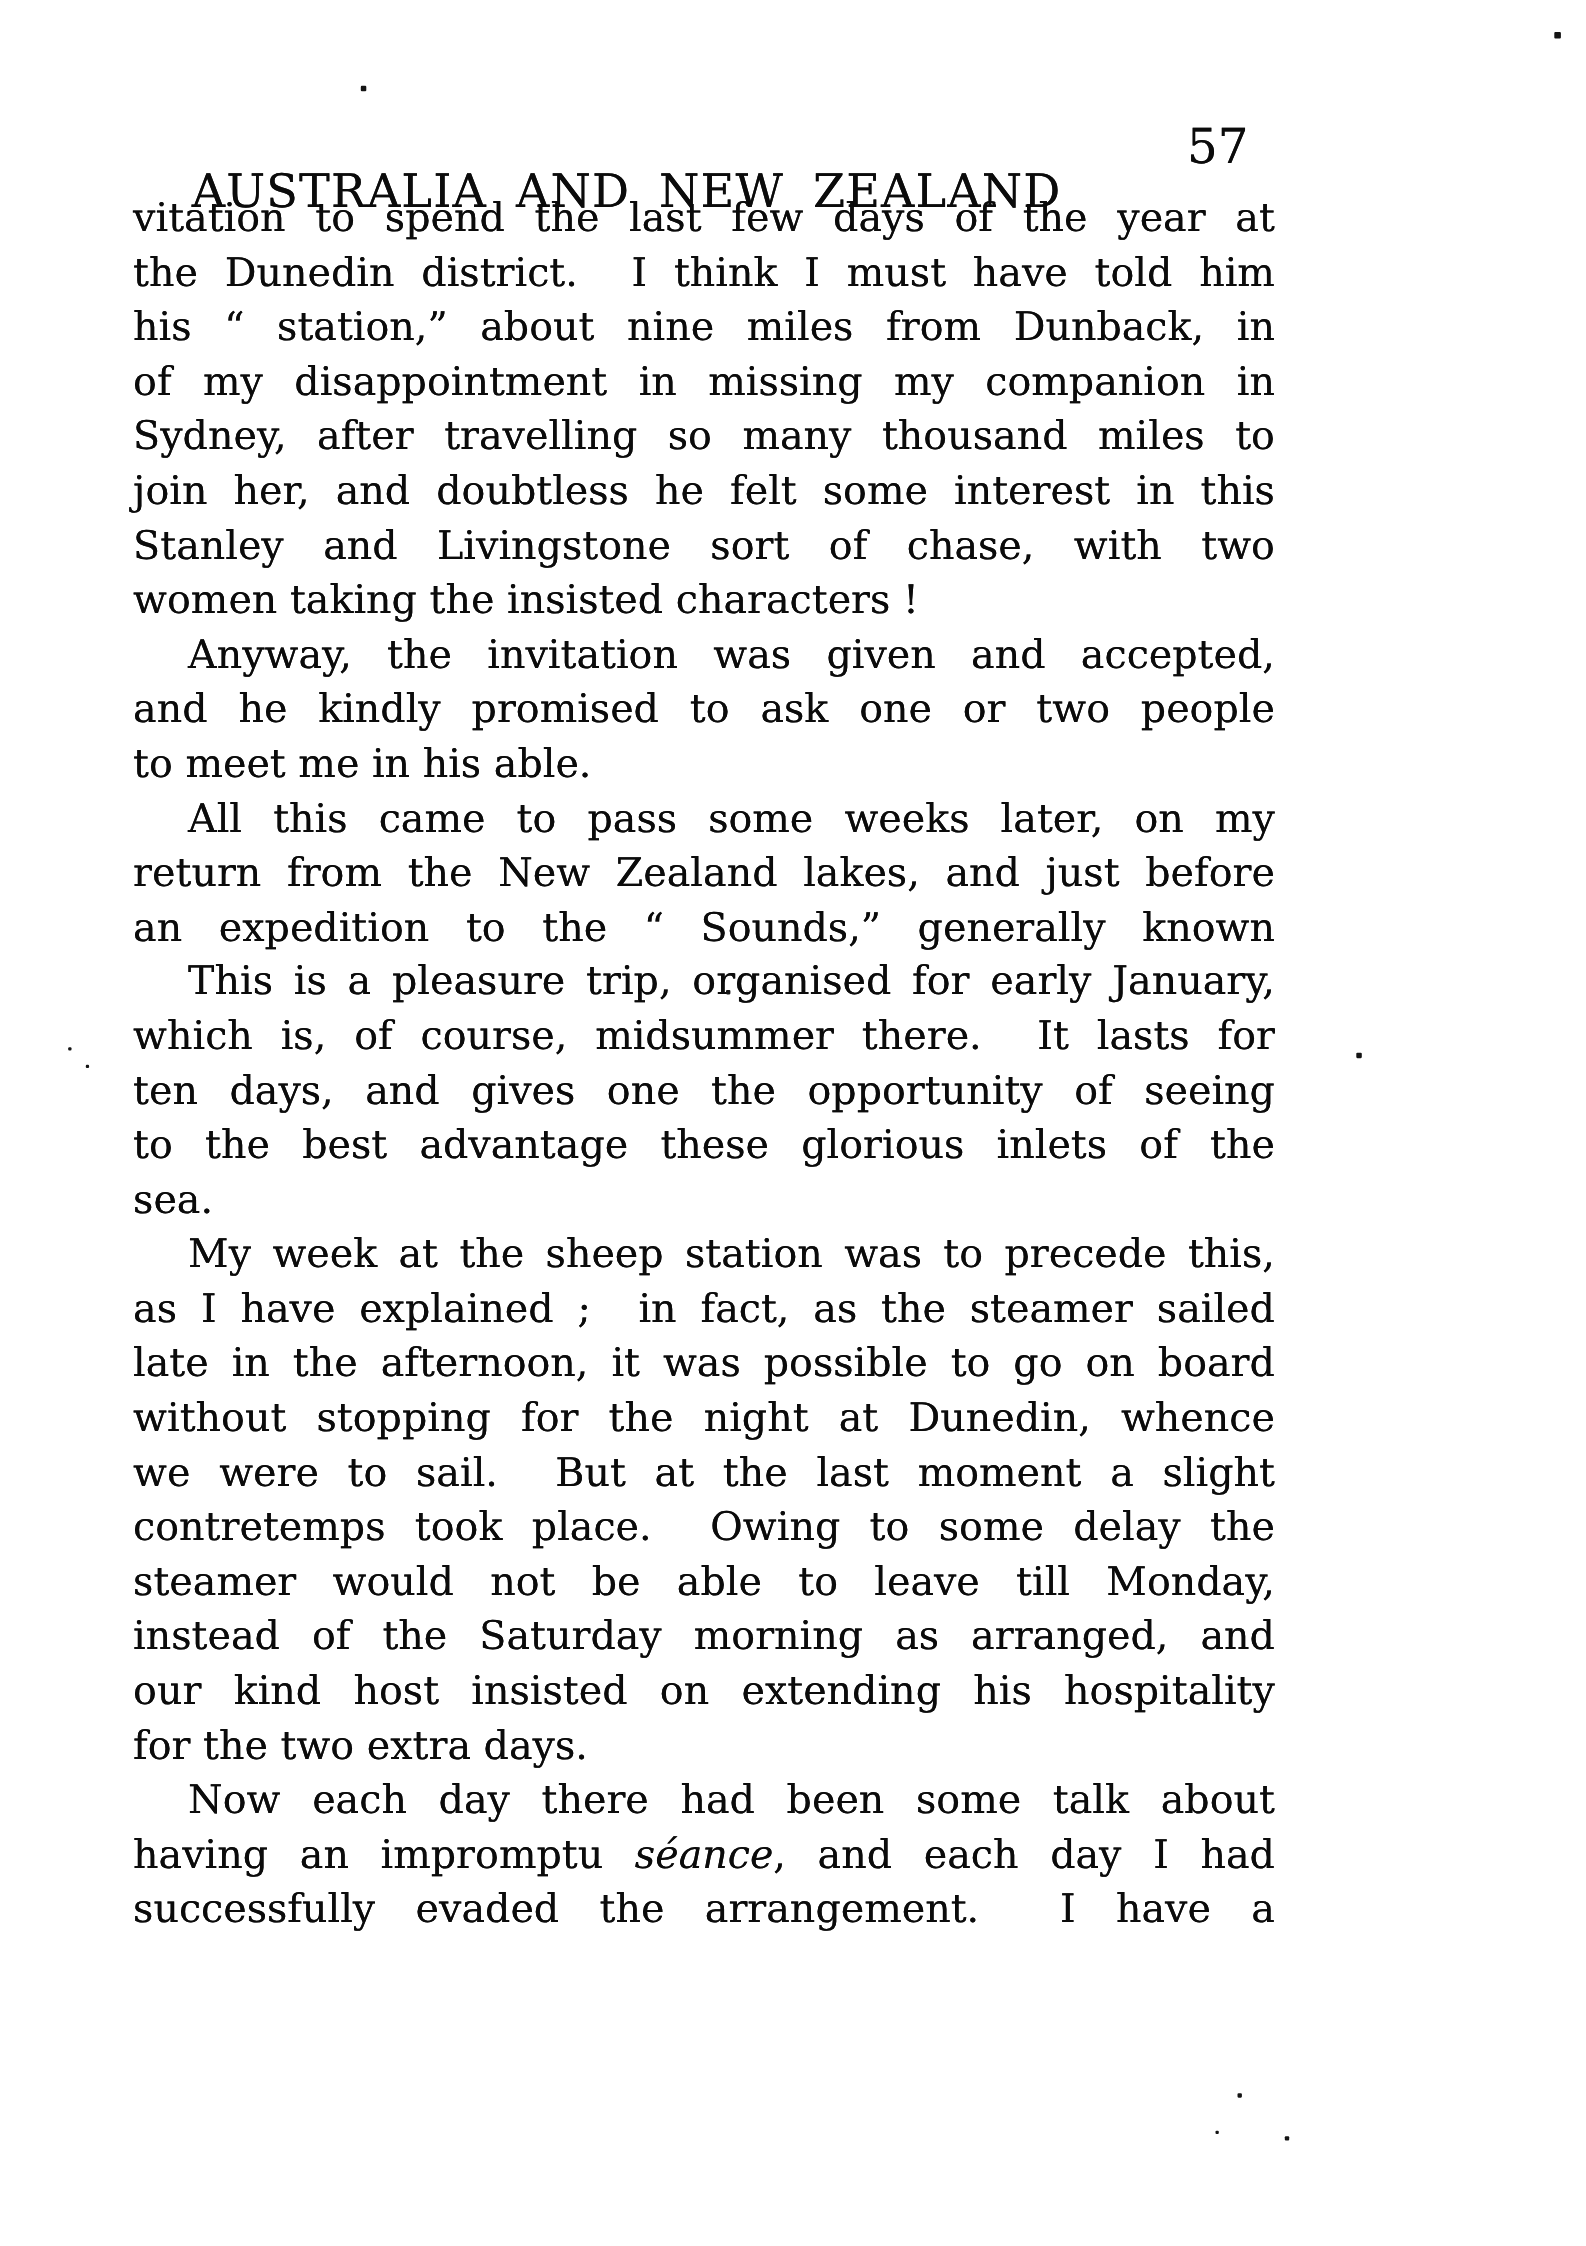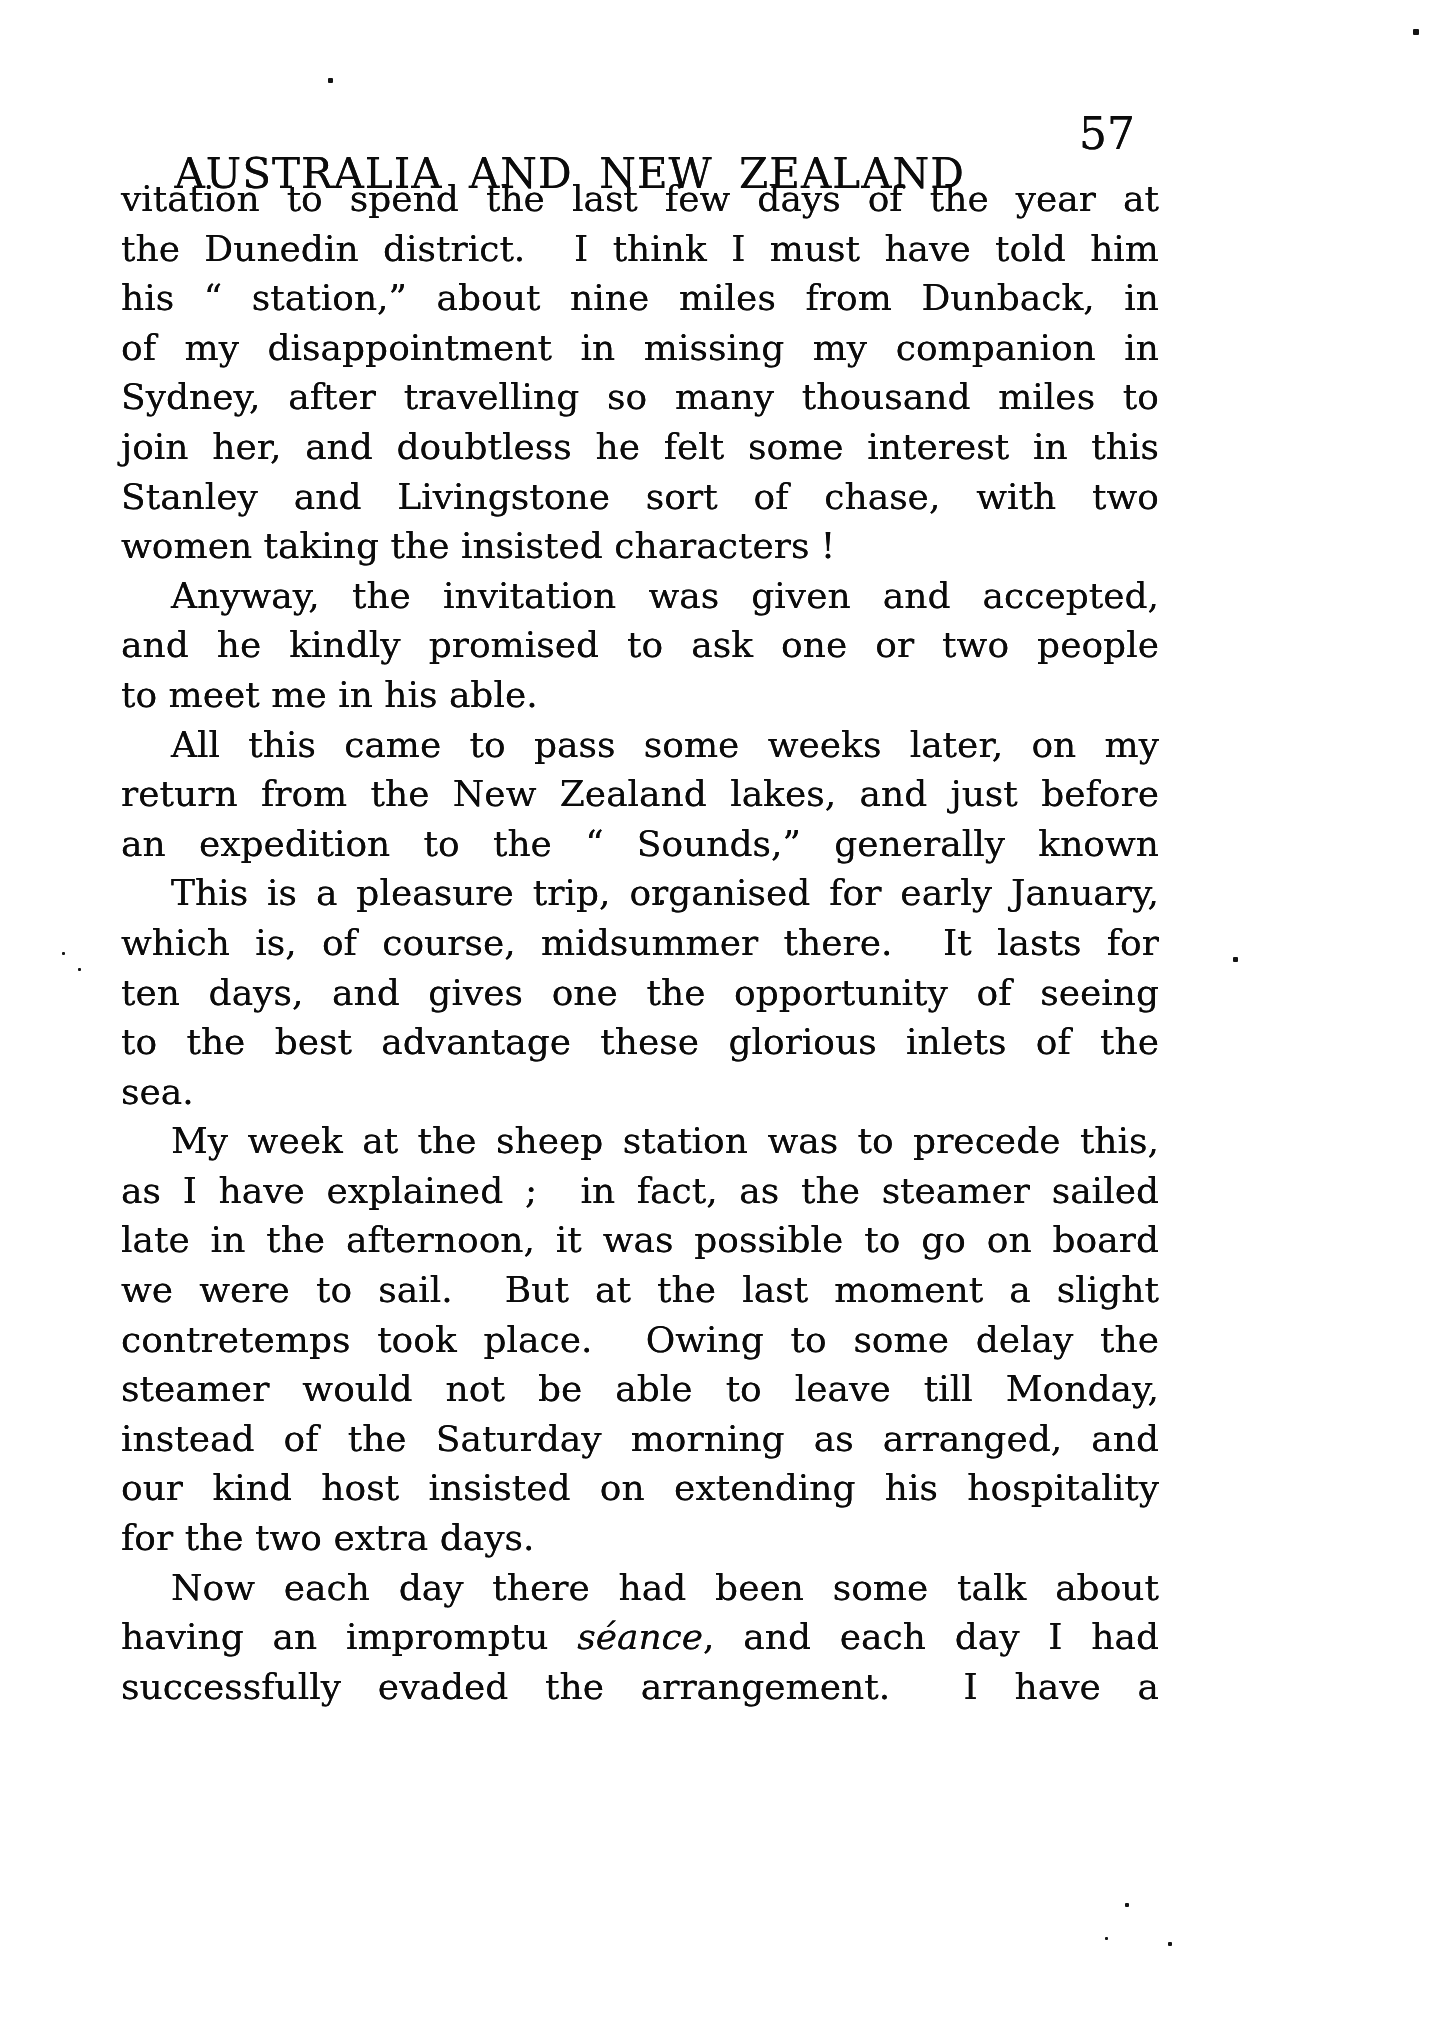--- a/index.html
+++ b/index.html
@@ -79,20 +79,21 @@
       <div class="line"><span>return from the New Zealand lakes, and just before</span></div>
       <div class="line"><span>an expedition to the “ Sounds,” generally known</span></div>
       <div class="line indent"><span>This is a pleasure trip, organised for early January,</span></div>
       <div class="line"><span>which is, of course, midsummer there.  It lasts for</span></div>
       <div class="line"><span>ten days, and gives one the opportunity of seeing</span></div>
       <div class="line"><span>to the best advantage these glorious inlets of the</span></div>
       <div class="line par-end"><span>sea.</span></div>
       <div class="line indent"><span>My week at the sheep station was to precede this,</span></div>
       <div class="line"><span>as I have explained ;  in fact, as the steamer sailed</span></div>
       <div class="line"><span>late in the afternoon, it was possible to go on board</span></div>
+      <div class="line"><span>without stopping for the night at Dunedin, whence</span></div>
       <div class="line"><span>we were to sail.  But at the last moment a slight</span></div>
       <div class="line"><span>contretemps took place.  Owing to some delay the</span></div>
       <div class="line"><span>steamer would not be able to leave till Monday,</span></div>
       <div class="line"><span>instead of the Saturday morning as arranged, and</span></div>
       <div class="line"><span>our kind host insisted on extending his hospitality</span></div>
       <div class="line par-end"><span>for the two extra days.</span></div>
       <div class="line indent"><span>Now each day there had been some talk about</span></div>
       <div class="line"><span>having an impromptu </span><i>séance</i><span>, and each day I had</span></div>
       <div class="line"><span>successfully evaded the arrangement.  I have a</span></div>
     </div>

